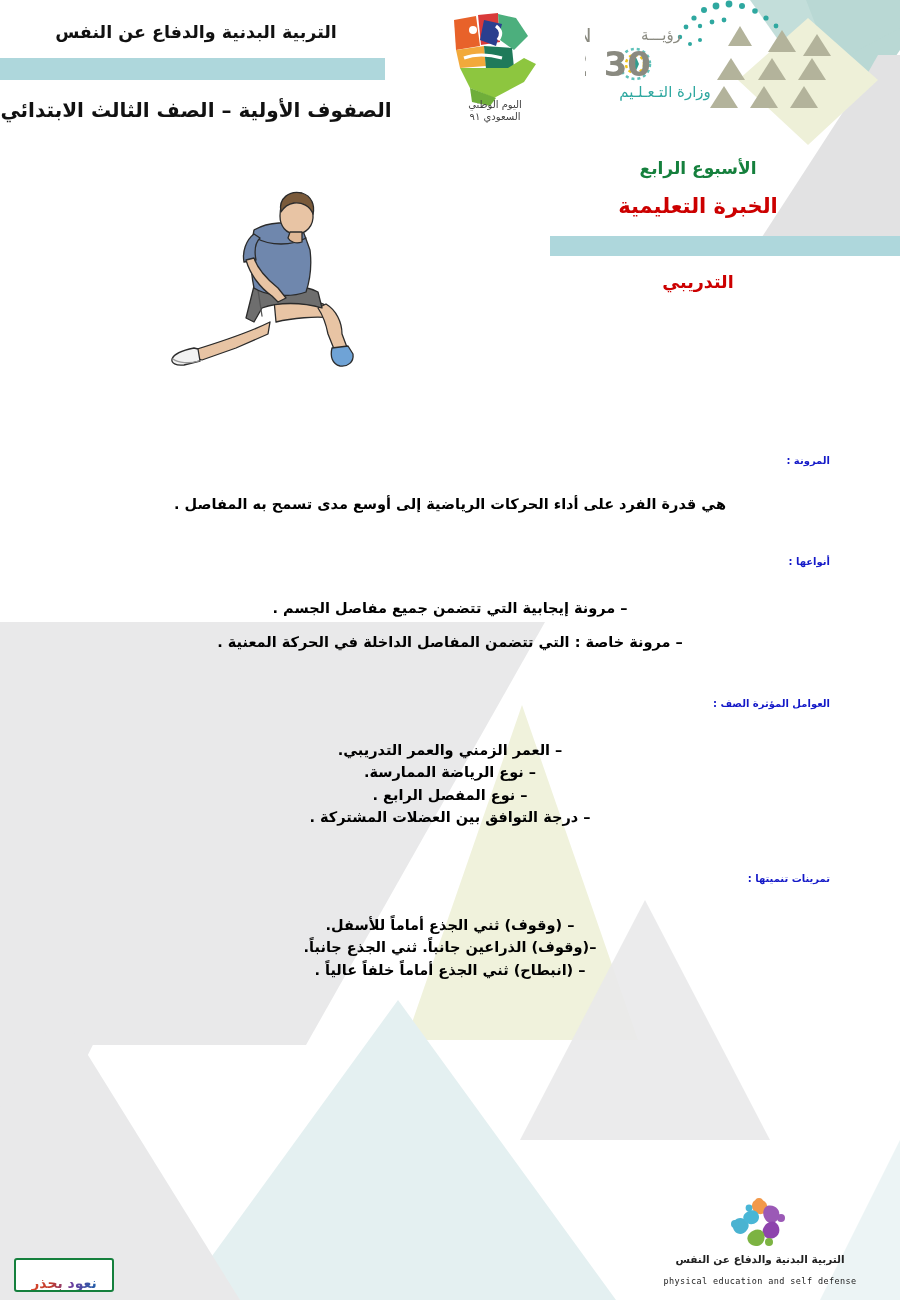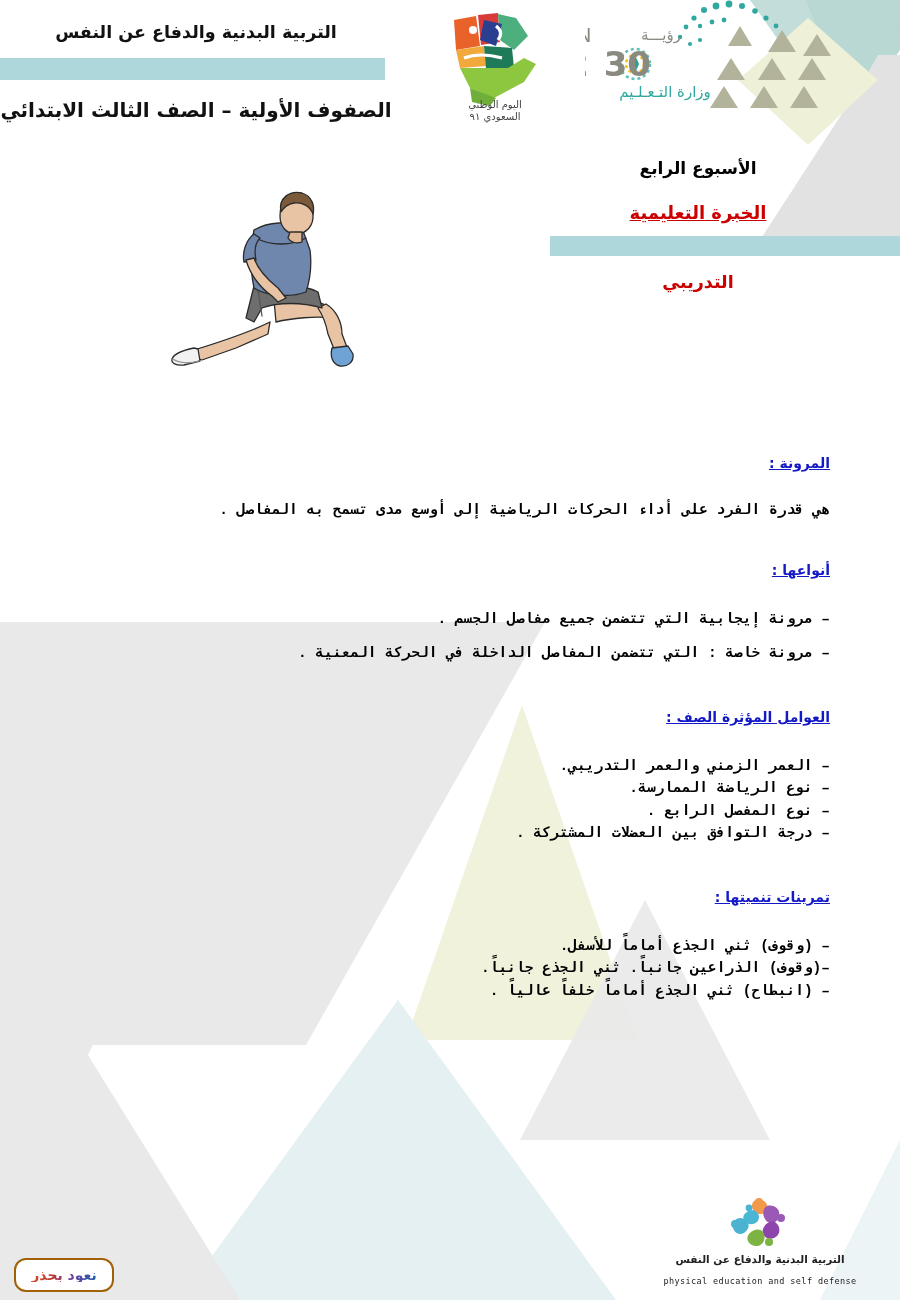--- a/index.html
+++ b/index.html
@@ -26,56 +26,56 @@
   .hdr{position:absolute;z-index:5;text-align:center;font-weight:bold;color:#111;}
   .hdr-title{left:0;top:22px;width:392px;font-size:17.5px;}
   .hdr-sub{left:0;top:98px;width:392px;font-size:20px;}
 
   
   .logo-natday{position:absolute;left:440px;top:6px;width:110px;height:122px;z-index:6;}
   .logo-vision{position:absolute;left:585px;top:4px;width:160px;height:100px;z-index:6;}
 
   
   .rt{position:absolute;z-index:6;text-align:center;font-weight:bold;}
-  .rt-week{left:548px;top:158px;width:300px;font-size:17px;color:#000000;}
-  .rt-exp{left:548px;top:202px;width:300px;font-size:18px;color:#cc0000;text-decoration:underline;}
+  .rt-week{left:548px;top:158px;width:300px;font-size:17px;color:#15803d;}
+  .rt-exp{left:548px;top:194px;width:300px;font-size:21px;color:#cc0000;}
   .rt-topic{left:548px;top:272px;width:300px;font-size:17.5px;color:#cc0000;}
 
   
   .athlete{position:absolute;left:150px;top:182px;width:240px;height:195px;z-index:5;}
 
   
   .content{position:absolute;z-index:6;right:70px;left:70px;top:455px;}
   .sec{margin:0;}
   .sec-head{
-    color:#1419c8;font-weight:bold;font-size:14px;
-    text-align:right;margin:0;padding:0;letter-spacing:0;text-decoration:underline;
+    color:#1419c8;font-weight:bold;font-size:10px;
+    text-align:right;margin:0;padding:0;letter-spacing:0;
   }
   .sec-body{margin:0;}
   .line{
     color:#000;font-weight:bold;font-size:14.5px;
-    text-align:right;margin:0;padding:0;white-space:nowrap;font-family:Liberation Mono, monospace;
+    text-align:center;margin:0;padding:0;white-space:nowrap;
   }
   .line-def{font-size:14.5px;}
   .spacer-xs{height:12px;}
   .spacer-m{height:30px;}
   .spacer-l{height:44px;}
   .list-line{line-height:1.55;}
 
   
   .footer-logo{position:absolute;left:660px;top:1196px;width:200px;height:96px;z-index:6;text-align:center;}
   .footer-mark{width:74px;height:54px;margin:0 auto;display:block;}
   .footer-ar{font-size:10.5px;font-weight:bold;color:#222;margin-top:3px;letter-spacing:0;}
   .footer-en{font-size:8.5px;color:#222;font-family:"DejaVu Sans Mono","Liberation Mono",monospace;letter-spacing:.4px;margin-top:11px;}
 
   .badge{
     position:absolute;left:14px;top:1258px;z-index:6;
-    width:96px;height:30px;border-radius:12px;
-    border:2px solid #a16207;
-    display:flex;align-items:center;justify-content:center;
+    width:96px;height:30px;border-radius:3px;
+    border:2px solid #15803d;
+    display:flex;align-items:flex-end;justify-content:center;
     background:#fff;overflow:hidden;
   }
   .badge-txt{
     font-size:14px;font-weight:bold;line-height:1;
     background:linear-gradient(90deg,#d94a2e 0%,#c0392b 30%,#6b3fa0 62%,#1f5fa8 100%);
     -webkit-background-clip:text;background-clip:text;
     -webkit-text-fill-color:transparent;color:#2a4a9a;
   }
 </style>
 </head>

